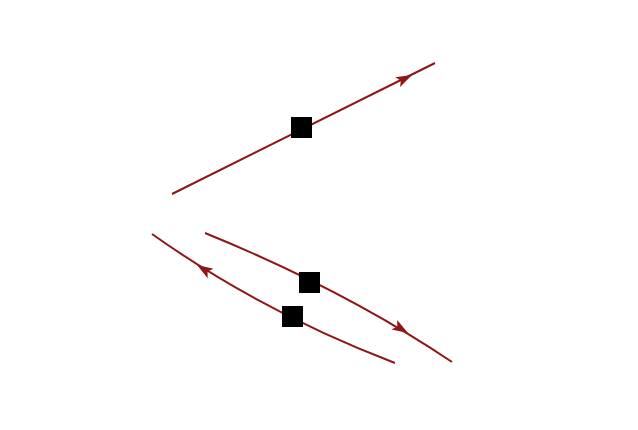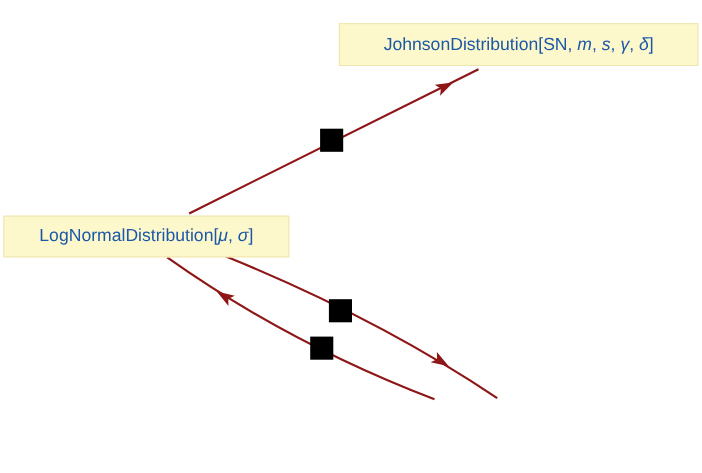--- a/index.html
+++ b/index.html
@@ -55,22 +55,16 @@
 
     <polygon points="0,0 -16,5.5 -12.5,0 -16,-5.5" transform="translate(412,75) rotate(-26.3)" fill="#8e1616"></polygon>
     <polygon points="0,0 -16,5.5 -12.5,0 -16,-5.5" transform="translate(408,333) rotate(31.3)" fill="#8e1616"></polygon>
     <polygon points="0,0 -16,5.5 -12.5,0 -16,-5.5" transform="translate(197,265) rotate(212)" fill="#8e1616"></polygon>
 
     <rect x="291" y="117" width="21" height="21" fill="#000000"></rect>
     <rect x="299" y="272" width="21" height="21" fill="#000000"></rect>
     <rect x="282" y="306" width="21" height="21" fill="#000000"></rect>
   </svg>
 
-  <div class="node node-johnson">
-    <span><span>JohnsonDistribution[SN, </span><i>m</i><span>, </span><i>s</i><span>, </span><i>γ</i><span>, </span><i>δ</i><span>]</span></span>
-  </div>
 
-  <div class="node node-lognormal">
-    <span><span>LogNormalDistribution[</span><i>μ</i><span>, </span><i>σ</i><span>]</span></span>
-  </div>
 
 
 </div>
 
 </body></html>

